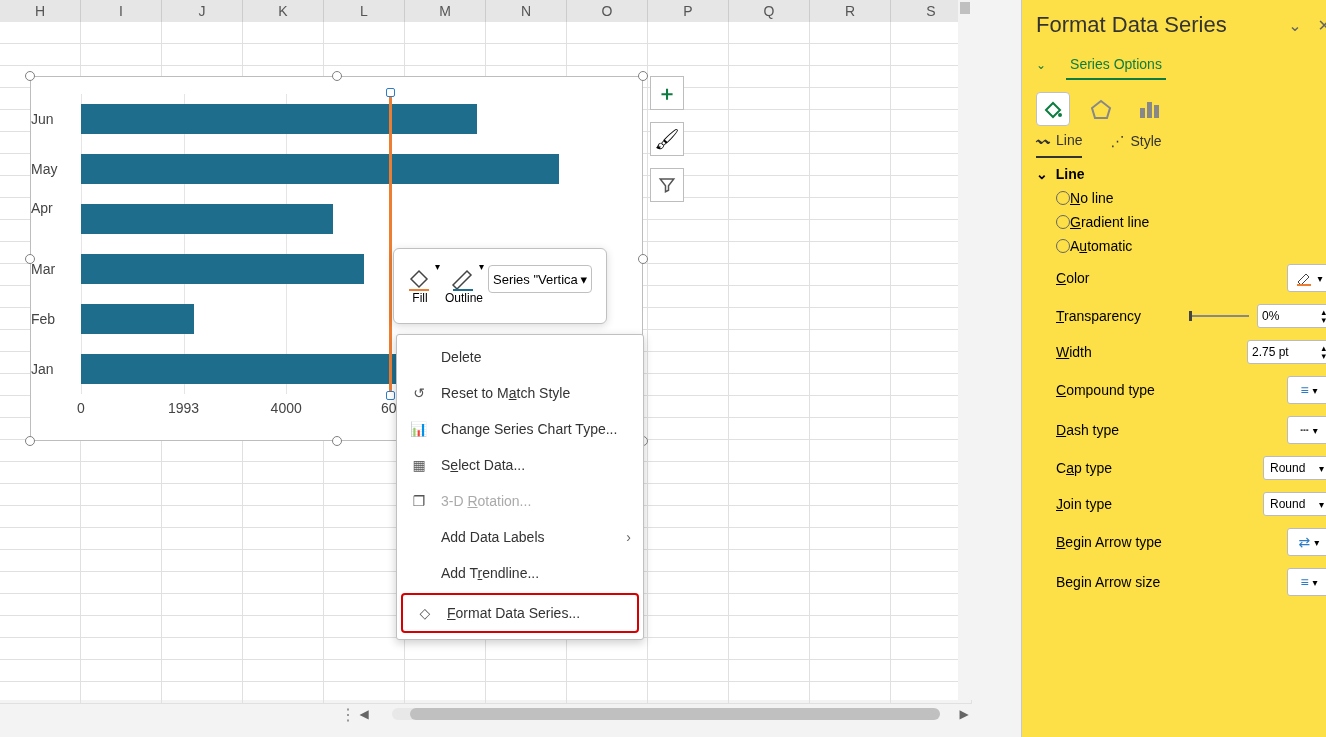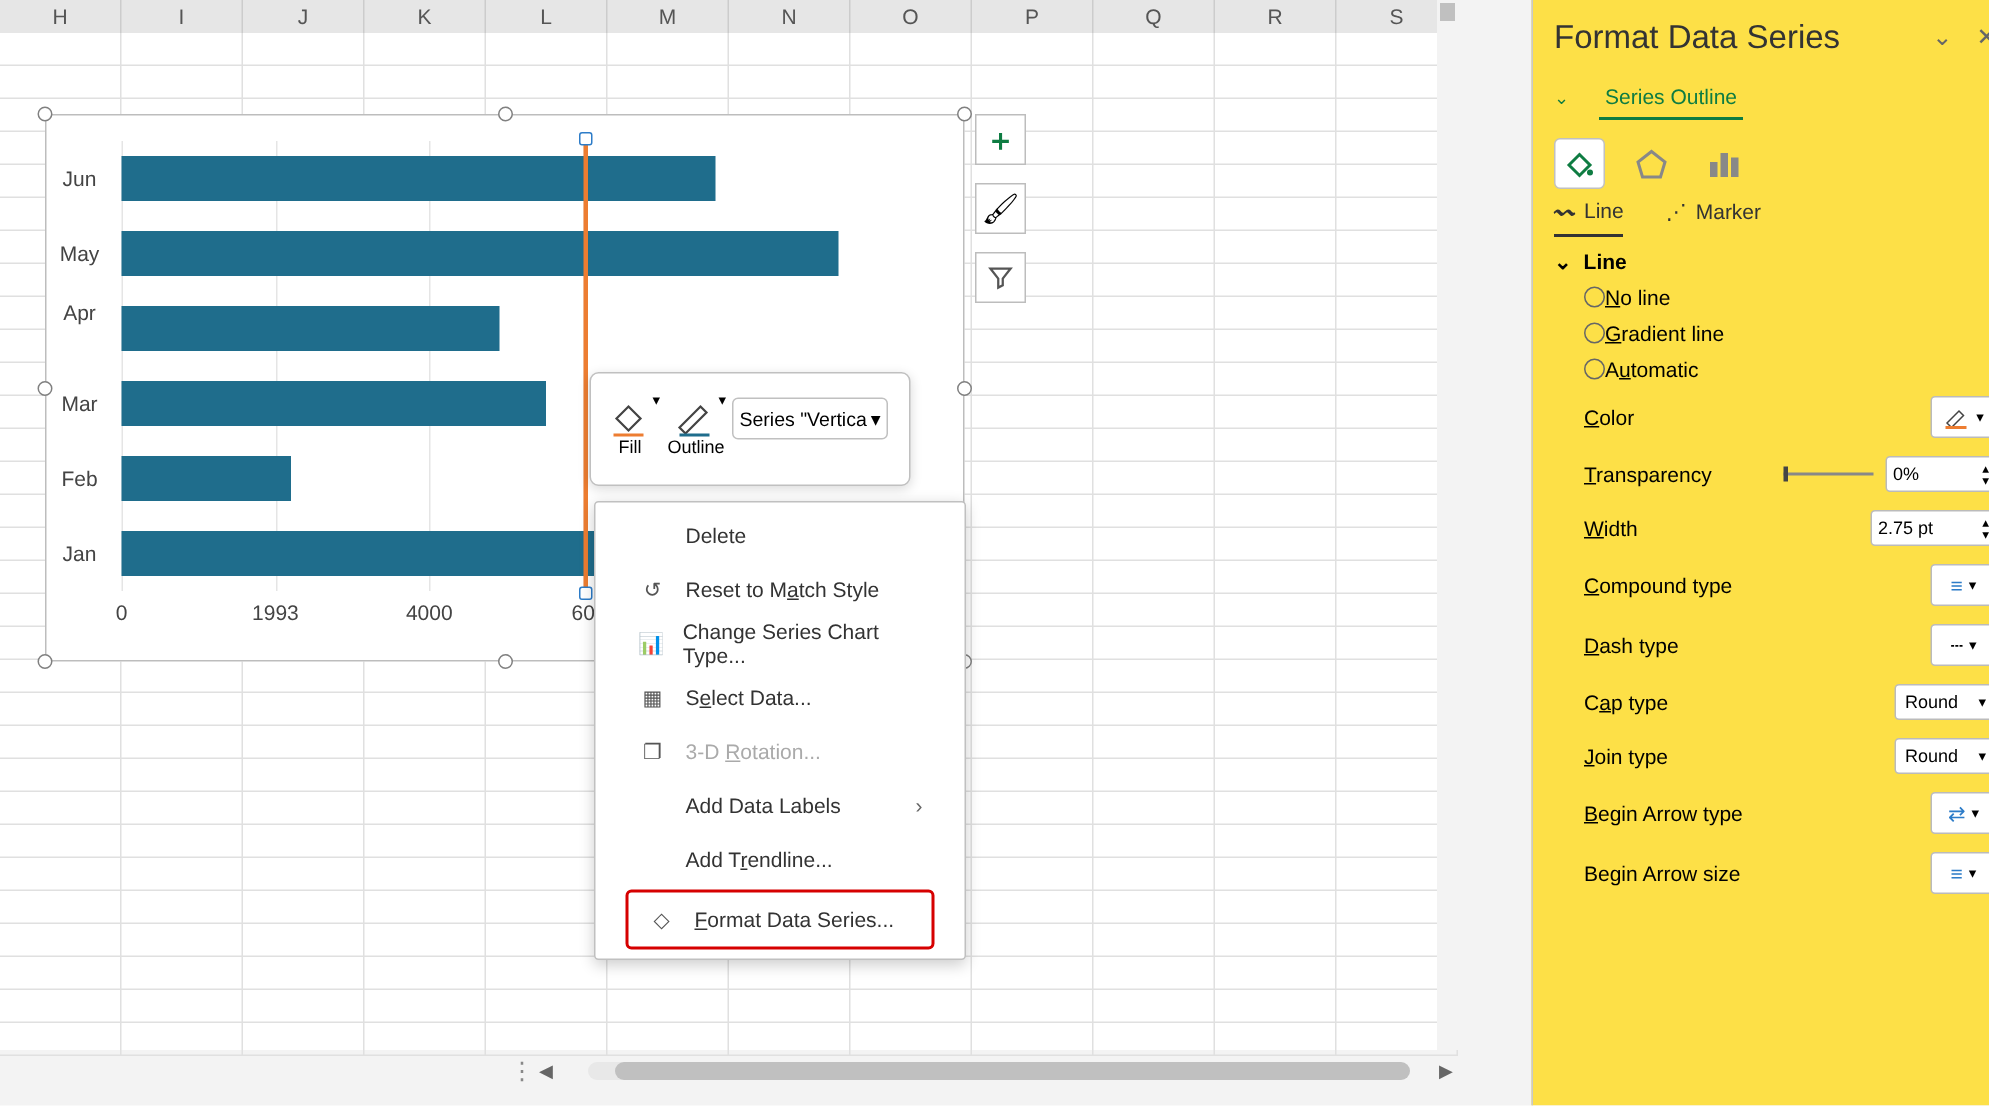--- a/index.html
+++ b/index.html
@@ -19,39 +19,39 @@
 .vscroll-thumb { background: #c0c0c0; width: 10px; margin-left:2px; }
 
 
 .chart-box { position: absolute; left: 30px; top: 76px; width: 613px; height: 365px; background: #fff; border: 1px solid #bdbdbd; }
 .chart-handles .h { position:absolute; width:10px; height:10px; border:1.5px solid #808080; background:#fff; border-radius:50%; }
 .h.tl{left:-6px;top:-6px}.h.tm{left:50%;top:-6px;margin-left:-5px}.h.tr{right:-6px;top:-6px}
 .h.ml{left:-6px;top:50%;margin-top:-5px}.h.mr{right:-6px;top:50%;margin-top:-5px}
 .h.bl{left:-6px;bottom:-6px}.h.bm{left:50%;bottom:-6px;margin-left:-5px}.h.br{right:-6px;bottom:-6px}
 
 .plot { position:absolute; left:50px; top:17px; width:540px; height:300px; }
-.y-tick { position:absolute; left:-50px; width:44px; text-align:center; font-size:14px; color:#444; transform: translateY(-50%); }
+.y-tick { position:absolute; left:-50px; width:44px; text-align:left; font-size:14px; color:#444; transform: translateY(-50%); }
 .x-tick { position:absolute; bottom:-22px; font-size:14px; color:#444; transform: translateX(-50%); width:60px; text-align:center; }
 .gridline { position:absolute; top:0; bottom:0; width:1px; background:#e5e5e5; }
 .bar { position:absolute; height:30px; background:#1f6d8c; }
 .vline { position:absolute; top:0; bottom:0; width:3px; background:#ed7d31; }
 .vline-h { position:absolute; width:9px; height:9px; left:-3px; background:#fff; border:1.5px solid #2d7cc8; border-radius:2px;}
 
 
 .chart-side { position:absolute; left:650px; top:76px; width:36px; }
 .chart-side-btn { width:34px; height:34px; background:#fff; border:1px solid #bdbdbd; margin-bottom:12px; display:flex; align-items:center; justify-content:center; font-size:20px; }
 
 
 .mini-toolbar { position:absolute; left:393px; top:248px; width:214px; height:76px; background:#fff; border:1px solid #c0c0c0; border-radius:6px; box-shadow:0 2px 8px rgba(0,0,0,.15); padding:6px; display:flex; gap:4px; align-items:flex-start; }
 .mt-btn { width:40px; text-align:center; font-size:12px; }
 .mt-btn .ic { width:36px; height:36px; display:flex; align-items:flex-end; justify-content:center; position:relative;}
 .mt-drop { width:104px; height:28px; border:1px solid #c0c0c0; border-radius:4px; margin-top:6px; font-size:13px; padding:0 4px; display:flex; align-items:center; justify-content:space-between;}
 
 
-.ctx { position:absolute; left:396px; top:334px; width:248px; background:#fff; border:1px solid #c0c0c0; box-shadow:0 3px 10px rgba(0,0,0,.2); border-radius:3px; padding:4px 16px; }
+.ctx { position:absolute; left:396px; top:334px; width:248px; background:#fff; border:1px solid #c0c0c0; box-shadow:0 3px 10px rgba(0,0,0,.2); border-radius:3px; padding:4px 0; }
 .ctx-item { height:36px; display:flex; align-items:center; font-size:14px; color:#333; padding:0 12px; gap:12px; }
 .ctx-item.disabled { color:#aaa; }
 .ctx-item .ic { width:20px; height:20px; display:flex; align-items:center; justify-content:center; color:#555;}
 .ctx-item .arrow { margin-left:auto; color:#666; }
 .ctx-hi { border:2.5px solid #d60000; border-radius:4px; margin:2px 4px; height:40px; }
 .ctx u { text-decoration: underline; }
 
 
 .hscroll { position:absolute; left:0; bottom:14px; width:972px; height:18px; background:#f3f3f3; display:flex; align-items:center; }
 .hscroll .dots{ margin-left:340px; font-size:16px; color:#888;}
@@ -683,21 +683,21 @@
 <div class="pane">
   <div class="pane-title">
     <span>Format Data Series</span>
     <span class="tools">
       <span>⌄</span>
       <span>✕</span>
     </span>
   </div>
   <div class="series-opt-row">
     <span class="chev">⌄</span>
-    <span class="series-opt">Series Outline</span>
+    <span class="series-opt">Series Options</span>
   </div>
   <div class="tab-icons">
     <div class="tab-ic active">
       <svg width="22" height="22">
           <path d="M4 12 L11 5 L18 12 L11 19 Z" fill="none" stroke="#0e7c42" stroke-width="2"></path>
           <circle cx="18" cy="17" r="2" fill="#0e7c42"></circle>
         </svg>
     </div>
     <div class="tab-ic">
       <svg width="22" height="22">
@@ -712,21 +712,21 @@
         </svg>
     </div>
   </div>
   <div class="sub-tabs">
     <div class="t active">
         <span>〰</span>
         <span>Line</span>
       </div>
     <div class="t">
         <span>⋰</span>
-        <span>Marker</span>
+        <span>Style</span>
       </div>
   </div>
 
   <div class="sec">
     <div class="sec-head">
         <span>⌄</span>
         <span>Line</span>
       </div>
     <div class="radio-row">
         <span class="radio"></span>

